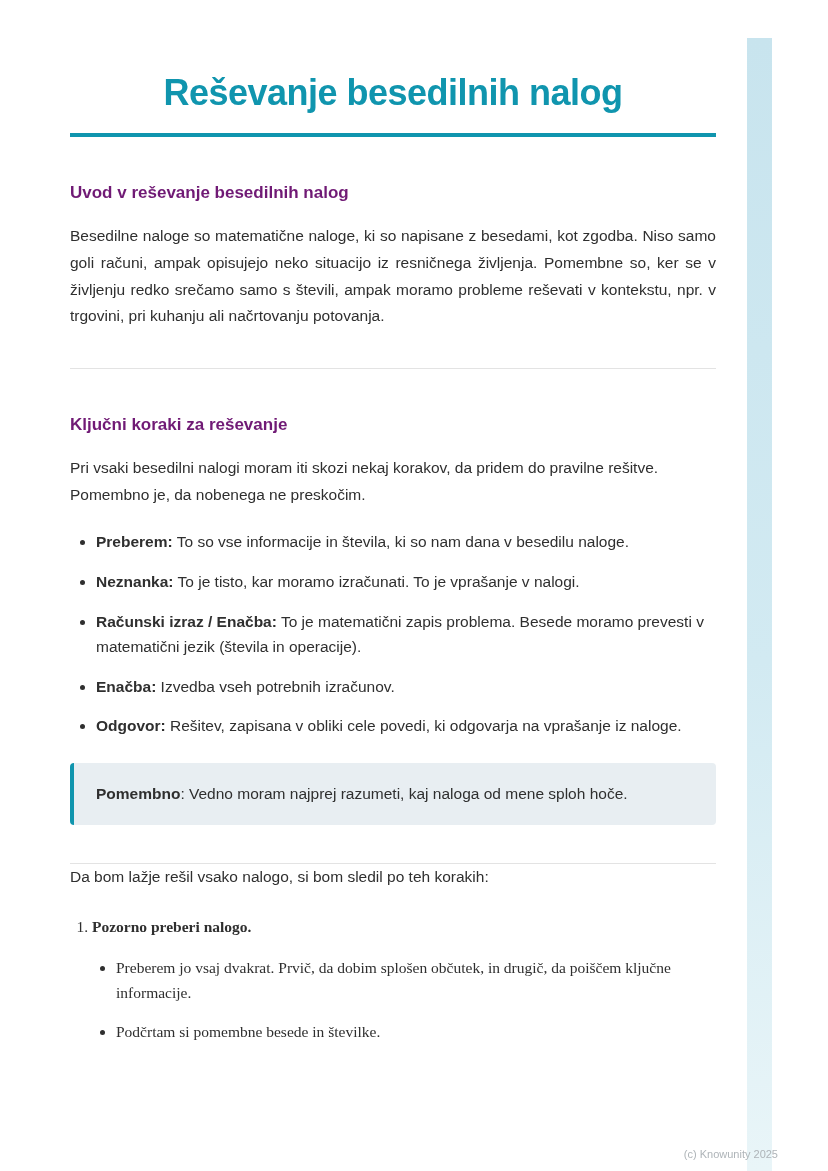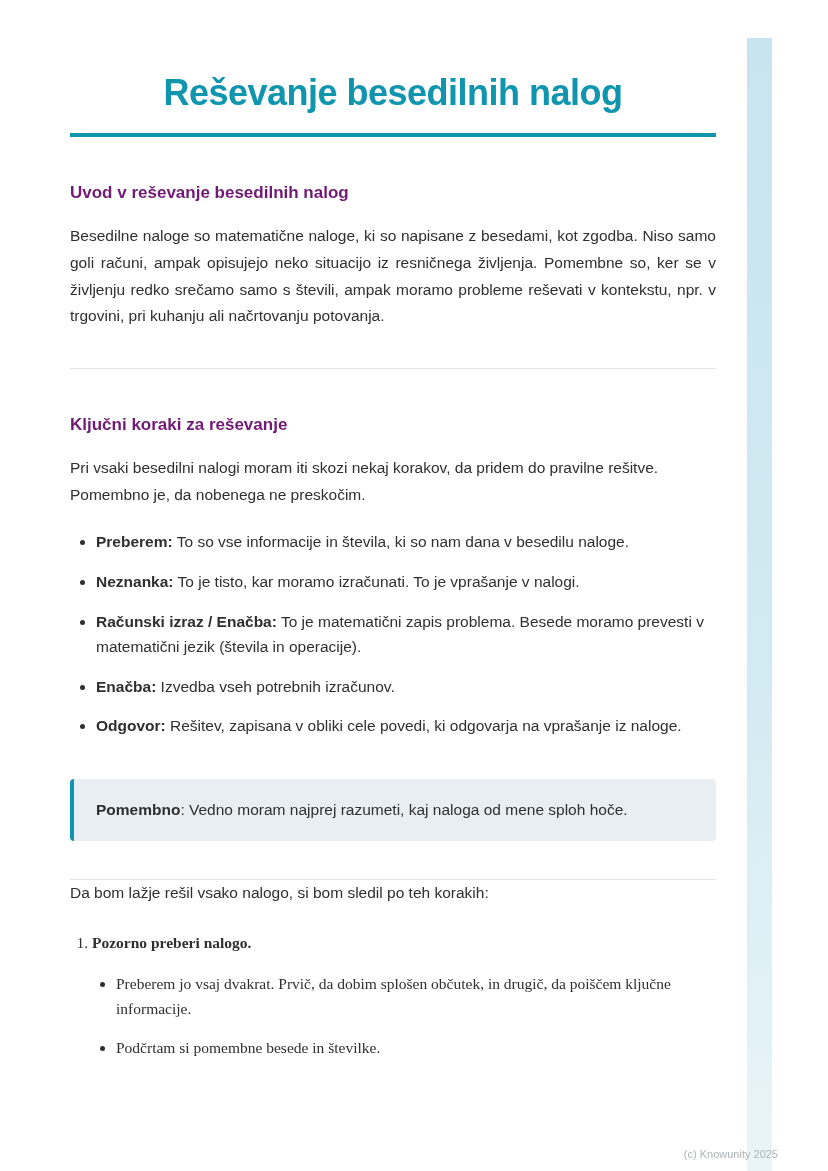--- a/index.html
+++ b/index.html
@@ -64,21 +64,21 @@
     margin: 22px 0 0 0;
     padding-left: 26px;
     list-style: disc;
   }
   ul.bullet-list > li {
     margin-bottom: 15px;
     font-size: 15.5px;
     line-height: 1.6;
   }
   .callout {
-    margin-top: 40px;
+    margin-top: 24px;
     background: #e8eef2;
     border-left: 4px solid #1095ae;
     border-radius: 4px;
     padding: 18px 22px;
     font-size: 15.5px;
     line-height: 1.7;
     color: #2f2f2f;
   }
   ol.numbered-list {
     margin: 24px 0 0 0;

